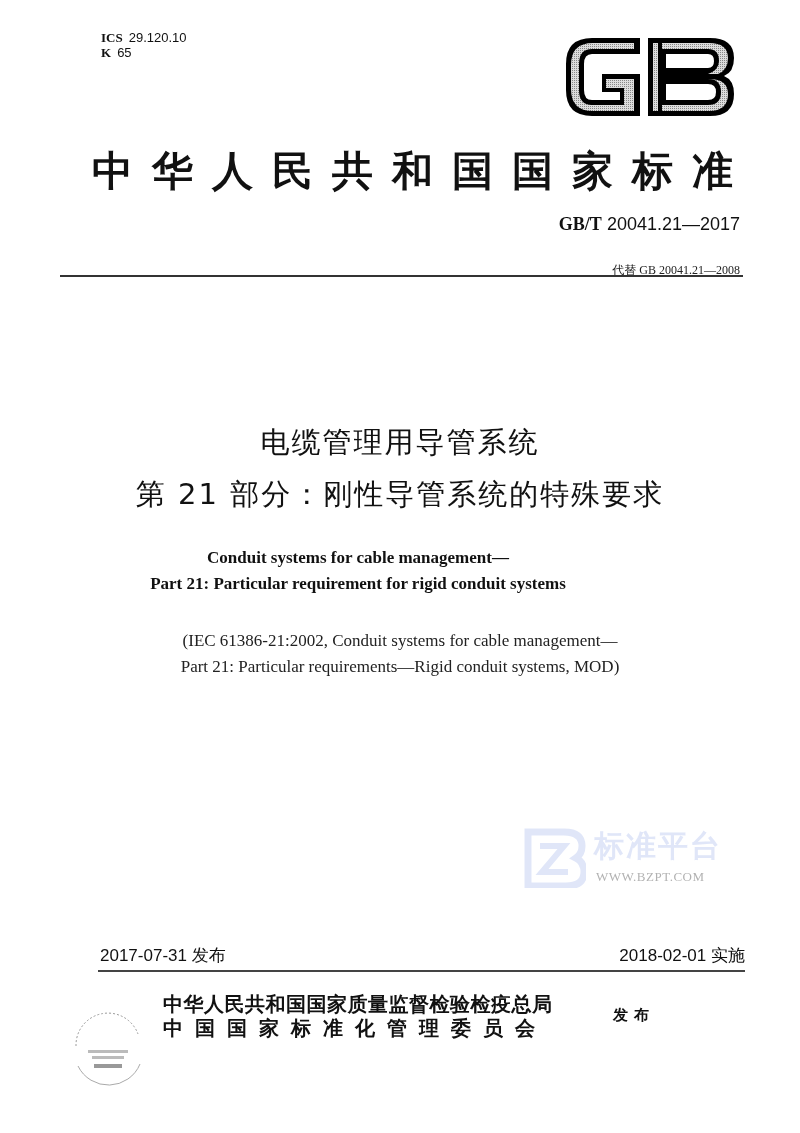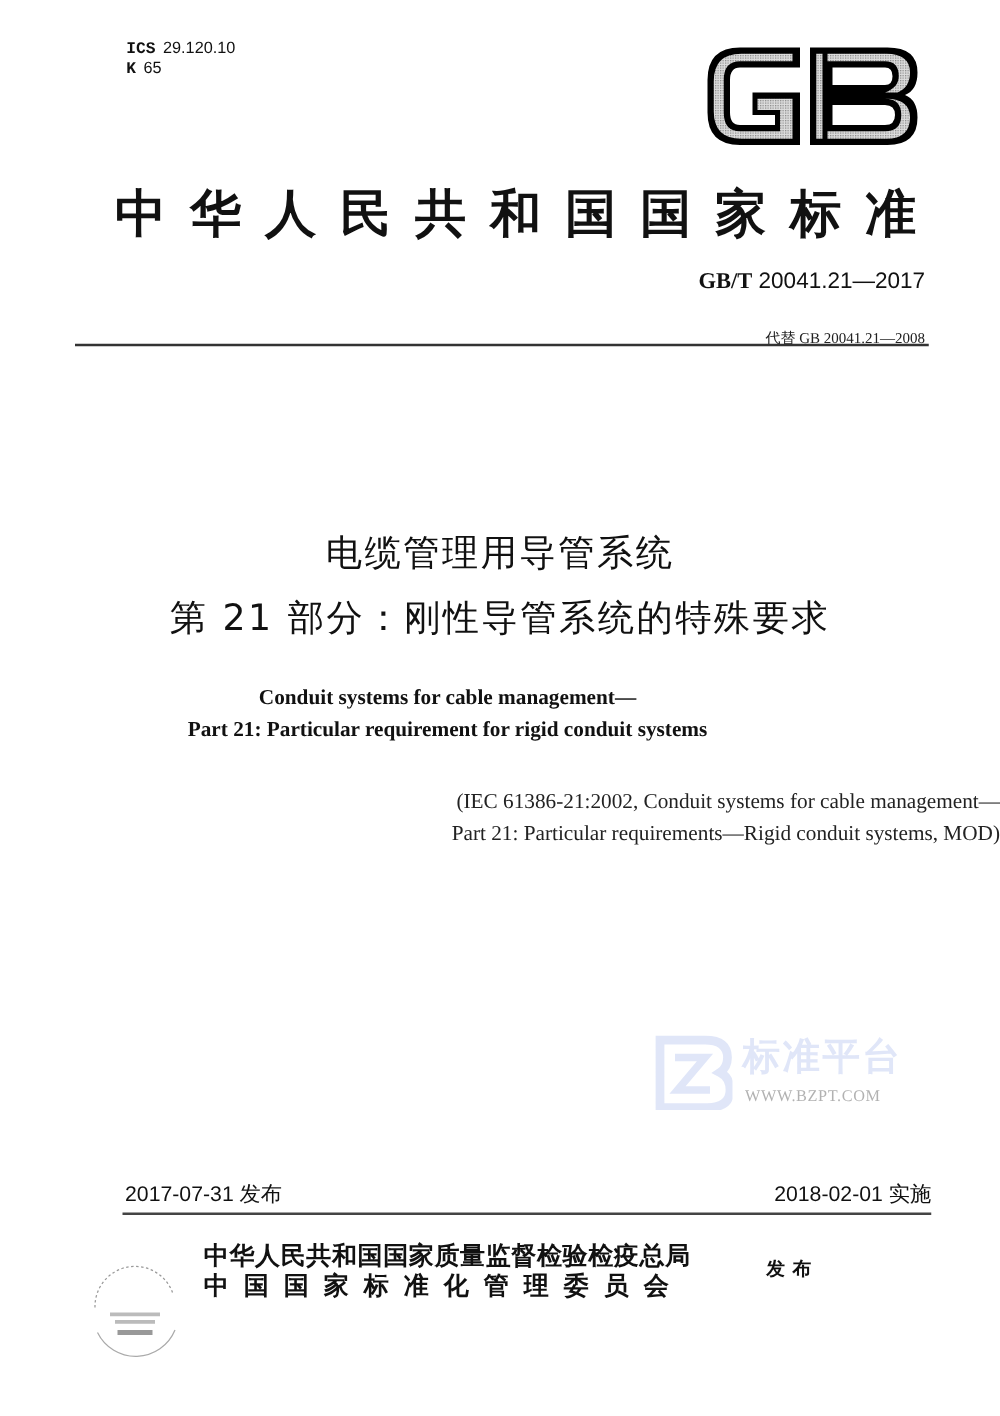--- a/index.html
+++ b/index.html
@@ -1,34 +1,34 @@
 <!DOCTYPE html>
 <html><head>
   <meta charset="utf-8">
   <style>
     html, body { margin:0; padding:0; background:#ffffff; }
     body { width:800px; height:1133px; position:relative; overflow:hidden;
            font-family:"DejaVu Serif", "Liberation Serif", serif; color:#111; }
     .abs { position:absolute; }
     .ics { left:101px; top:30px; font-size:13px; line-height:15px; font-family:"Liberation Sans", sans-serif; }
-    .ics b { font-family:Liberation Mono, monospace; font-weight:bold; margin-right:6px; }
+    .ics b { font-family:Liberation Serif, serif; font-weight:bold; margin-right:6px; }
     .gb-logo { left:562px; top:34px; width:176px; height:86px; }
     .national-title { left:92px; top:146px; width:660px; font-size:41px; font-weight:bold;
       letter-spacing:19px; font-family:"DejaVu Serif", serif; white-space:nowrap; line-height:50px; }
     .std-no { right:60px; top:214px; text-align:right; font-family:"Liberation Sans", sans-serif; font-size:18px; line-height:20px; }
     .std-no b { font-family:"Liberation Serif", serif; font-weight:bold; }
     .replaces { right:60px; top:235px; font-size:12px; font-family:"Liberation Serif", serif; line-height:14px; color:#222;margin-top:28px; }
     .rule-top { left:60px; top:275px; width:683px; height:2px; background:#333; }
     .cn-title { left:0; width:800px; text-align:center; font-family:"DejaVu Sans", sans-serif;
       font-size:29px; line-height:40px; letter-spacing:2px; }
     .cn-title1 { top:422px; }
     .cn-title2 { top:474px; }
     .en-title { left:0; width:716px; text-align:center; font-family:"Liberation Serif", serif;
       font-weight:bold; font-size:17px; line-height:26px; top:545px; }
-    .iec { left:0; width:800px; text-align:right; font-family:"Liberation Serif", serif;
+    .iec { left:0; width:800px; text-align:center; font-family:"Liberation Serif", serif;
       font-size:17px; line-height:26px; top:628px; color:#222; }
     .watermark { left:524px; top:828px; width:220px; height:60px; opacity:0.55;padding-left:16px; }
     .wm-text { position:absolute; left:70px; top:0; font-family:"DejaVu Serif", serif; font-size:30px; color:#c7d2f3; letter-spacing:2px; line-height:36px; font-weight:bold; }
     .wm-url { position:absolute; left:72px; top:41px; font-family:"Liberation Serif", serif; font-size:13px; color:#737373; letter-spacing:0.5px; }
     .date-left { left:100px; top:944px; font-family:"Liberation Sans", sans-serif; font-size:17px; }
     .date-right { right:55px; top:944px; font-family:"Liberation Sans", sans-serif; font-size:17px; }
     .rule-bottom { left:98px; top:970px; width:647px; height:2px; background:#444; }
     .issuer { left:163px; top:992px; font-family:"DejaVu Serif", serif; font-weight:bold; font-size:20px; line-height:24px; }
     .issuer1 { letter-spacing:0.5px; }
     .issuer2 { letter-spacing:12px; }

